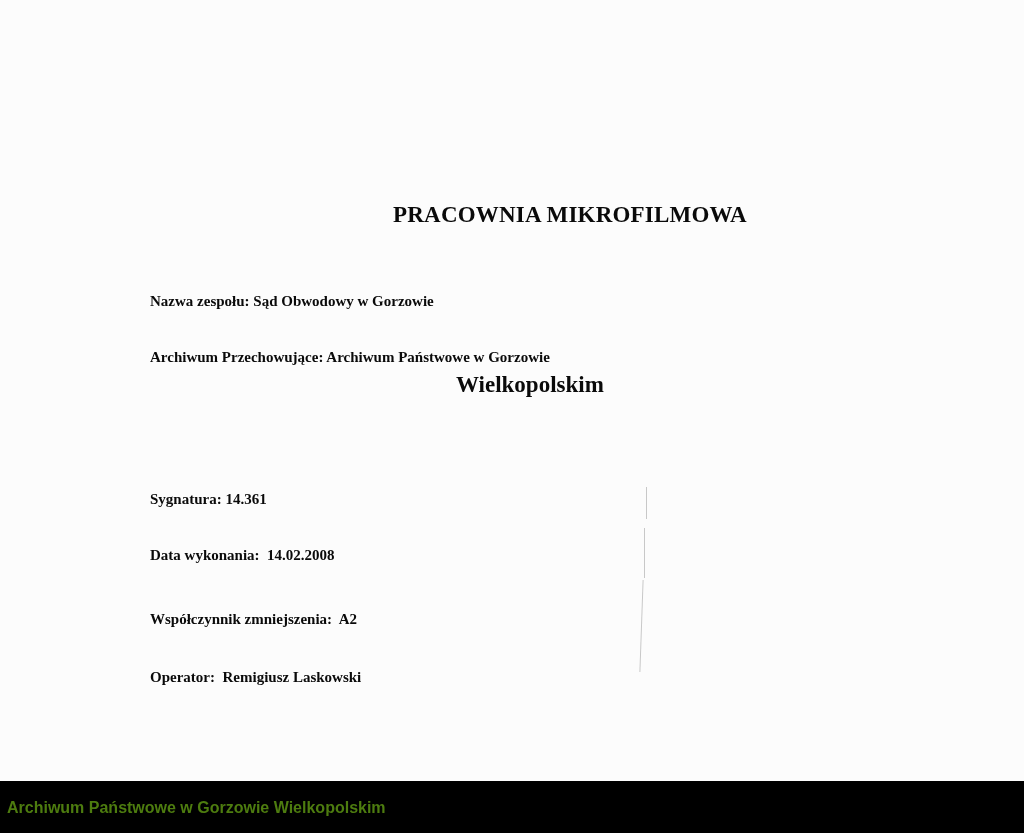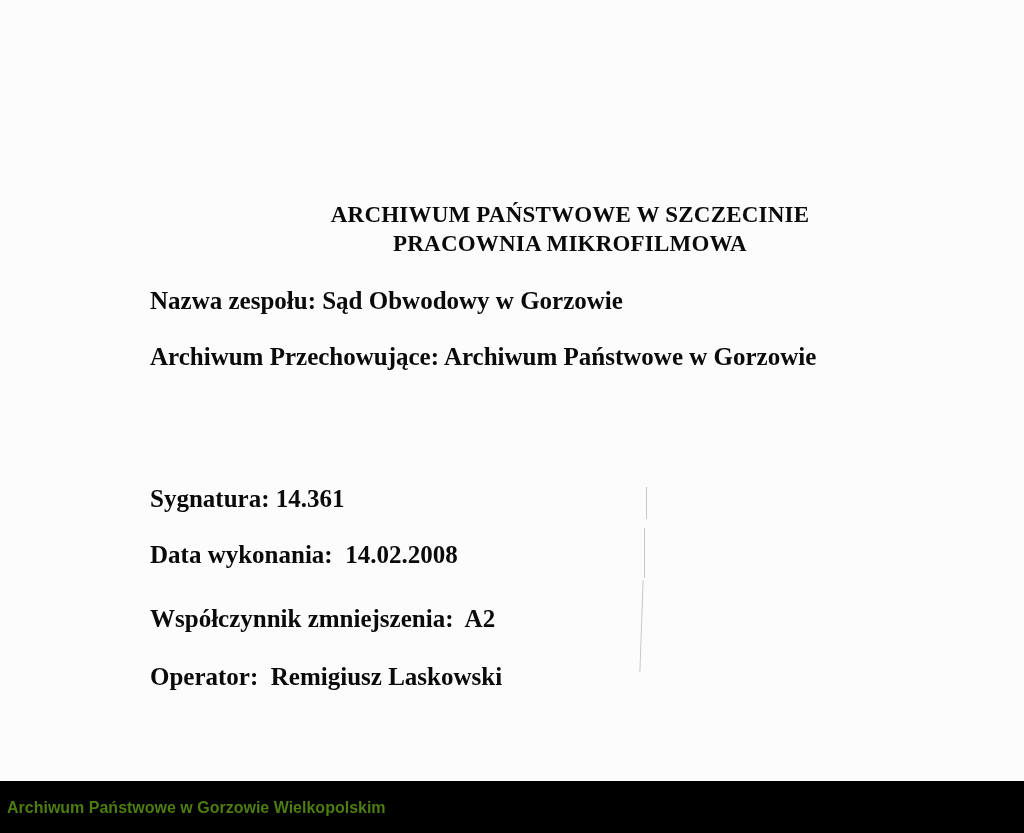--- a/index.html
+++ b/index.html
@@ -30,21 +30,21 @@
       text-align: center;
       font-weight: bold;
       font-size: 23px;
       line-height: 29px;
       letter-spacing: 0.2px;
     }
     .field {
       position: absolute;
       left: 150px;
       font-weight: bold;
-      font-size: 25px;
+      font-size: 15px;
       line-height: 28px;
       white-space: pre;
     }
     .archive-cont {
       position: absolute;
       left: 456px;
       top: 371px;
       font-weight: bold;
       font-size: 23px;
       line-height: 28px;
@@ -81,27 +81,27 @@
       color: #4d7c0f;
       line-height: 20px;
     }
   </style>
 </head>
 <body>
 
 <div class="page">
 
   <div class="header">
-    <div>ARCHIWUM PAŃSTWOWE W SZCZECINIE</div>
     <div>PRACOWNIA MIKROFILMOWA</div>
   </div>
 
   <div class="field" style="top:287px;">Nazwa zespołu: Sąd Obwodowy w Gorzowie</div>
 
   <div class="field" style="top:343px;">Archiwum Przechowujące: Archiwum Państwowe w Gorzowie</div>
+  <div class="archive-cont">Wielkopolskim</div>
 
 
   <div class="field" style="top:485px;">Sygnatura: 14.361</div>
 
   <div class="field" style="top:541px;text-align:center;">Data wykonania:  14.02.2008</div>
 
   <div class="field" style="top:605px;">Współczynnik zmniejszenia:  A2</div>
 
   <div class="field" style="top:663px;">Operator:  Remigiusz Laskowski</div>
 

